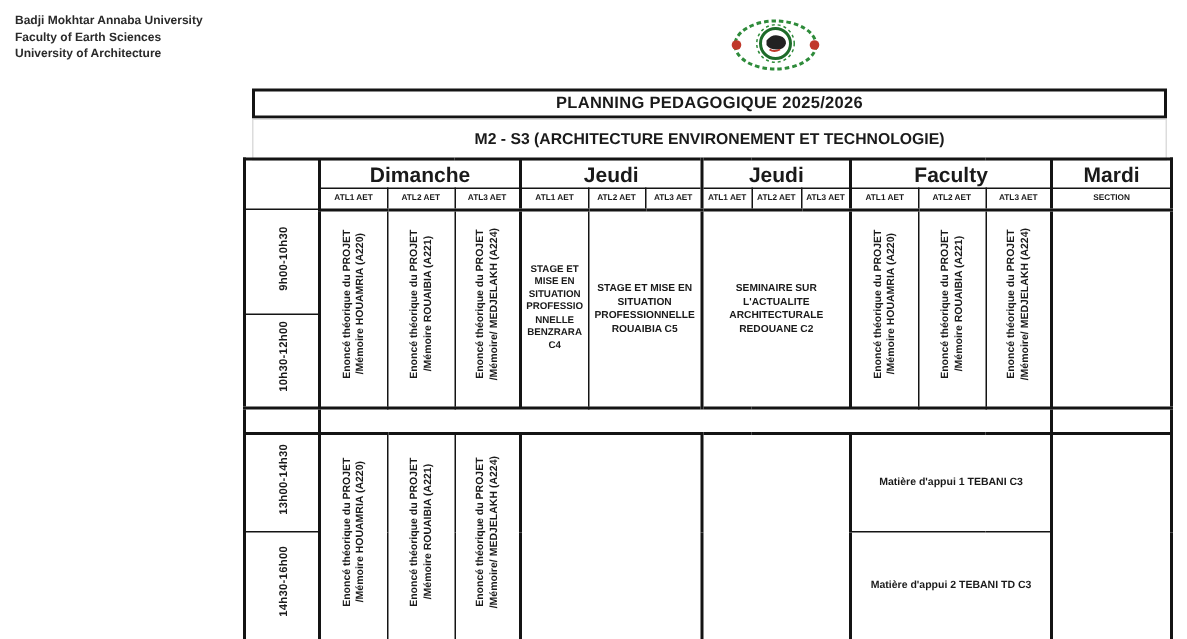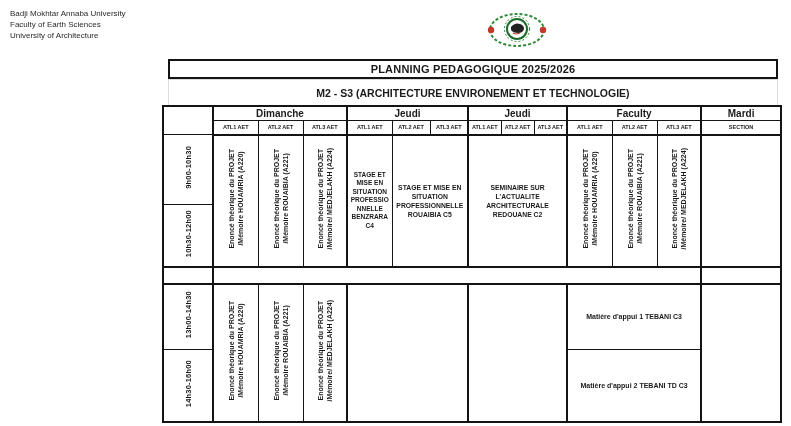--- a/index.html
+++ b/index.html
@@ -1,39 +1,39 @@
 <!DOCTYPE html>
 <html><head>
 <meta charset="utf-8">
 <style>
   * { margin:0; padding:0; box-sizing:border-box; }
   html,body { background:#ffffff; }
   body { font-family:"Liberation Sans", sans-serif; color:#1a1a1a; }
   .page { position:relative; width:791px; height:426px; background:#ffffff; overflow:hidden; }
 
   
-  .inst { position:absolute; left:10px; top:8px; font-size:8px; line-height:11px; color:#2a2a2a; }
+  .inst { position:absolute; left:10px; top:8px; font-size:8px; line-height:11px; color:#2a2a2a;font-weight:bold; }
 
   
   .logo { position:absolute; left:486px; top:5px; width:62px; height:50px; }
 
   
   .title-box { position:absolute; left:168px; top:59px; width:610px; height:20px;
     border:2px solid #141414; display:flex; align-items:center; justify-content:center;
     font-size:11px; font-weight:bold; letter-spacing:.2px; }
   .subtitle { position:absolute; left:168px; top:79px; width:610px; height:28px;
     border:1px solid #dcdcdc; display:flex; align-items:center; justify-content:center;
     font-size:10.5px; font-weight:bold; }
 
   
   table.tt { position:absolute; left:162px; top:105px; width:618px;
     border-collapse:collapse; table-layout:fixed; border:2px solid #141414; }
   table.tt td, table.tt th { border:1px solid #141414; background:#ffffff;
     text-align:center; vertical-align:middle; font-weight:bold; padding:1px; overflow:hidden; }
-  tr.day-row th { height:14px; font-size:10px; border-bottom:1px solid #141414; }
+  tr.day-row th { height:14px; font-size:14px; border-bottom:1px solid #141414; }
   tr.atl-row th { height:14px; font-size:5.5px; border-bottom:2px solid #141414; }
   th.section { font-size:8.5px; }
   .bL2 { border-left:2px solid #141414 !important; }
   .bT2 { border-top:2px solid #141414 !important; }
 
   td.gray { background:#bdbdbd; }
   td.gap { height:17px; }
 
   .rot { display:inline-block; writing-mode:vertical-rl; transform:rotate(180deg);
     white-space:nowrap; font-size:7px; line-height:9px; font-weight:bold; }

